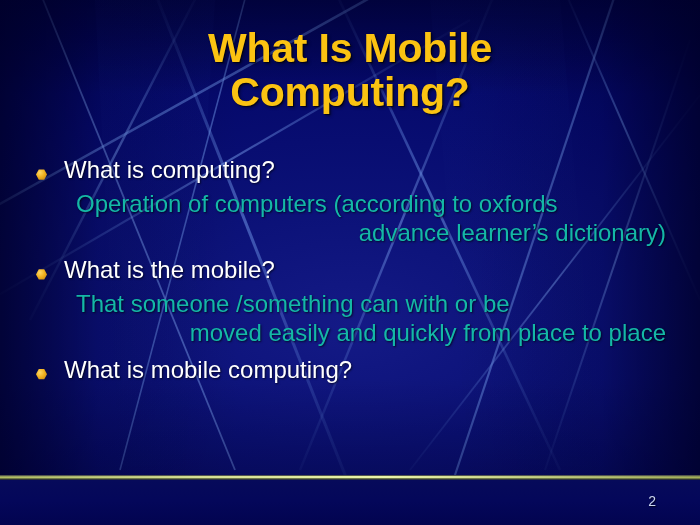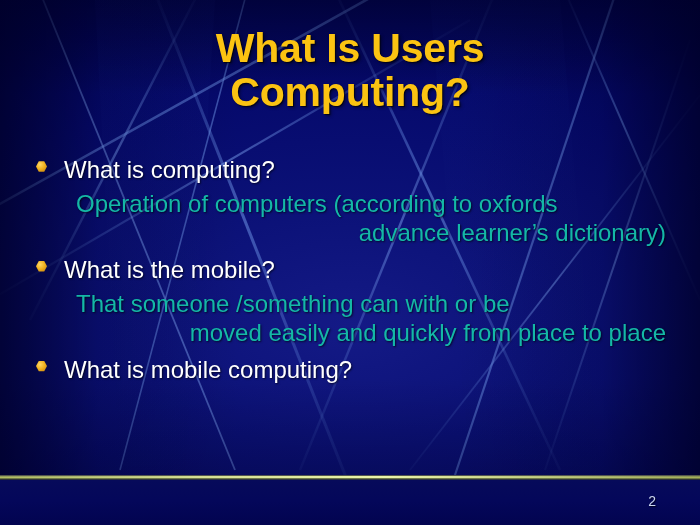--- a/index.html
+++ b/index.html
@@ -56,21 +56,21 @@
   }
   
   .body-block {
     position: absolute;
     left: 36px;
     top: 152px;
     width: 630px;
   }
   .b-row {
     display: flex;
-    align-items: flex-start;
+    align-items: center;
   }
   .b-bullet {
     flex: 0 0 auto;
     width: 28px;
     padding-top: 9px;
     display: flex;
     justify-content: flex-start;
     align-items: flex-start;
   }
   .hexdot {
@@ -200,21 +200,21 @@
     <path d="M 300 525 C 430 512 560 498 700 496" stroke="url(#swoosh)" stroke-width="1.6" fill="none"></path>
     <path d="M 10 500 C 190 512 380 522 540 525" stroke="url(#swoosh)" stroke-width="1.5" fill="none"></path>
     <path d="M 200 486 C 330 500 470 515 660 525" stroke="url(#swoosh)" stroke-width="1.4" fill="none"></path>
     <path d="M 430 484 C 520 496 600 508 700 516" stroke="url(#swoosh)" stroke-width="1.4" fill="none"></path>
     <path d="M 560 525 C 620 505 660 494 700 488" stroke="url(#swoosh)" stroke-width="1.5" fill="none"></path>
   </svg>
 
   <div class="bg-vignette"></div>
 
   <div class="title-block">
-    <div class="title-line">What Is Users</div>
+    <div class="title-line">What Is Mobile</div>
     <div class="title-line">Computing?</div>
   </div>
 
   <div class="body-block">
 
     <div class="b-row">
       <div class="b-bullet">
         <span class="hexdot"></span>
       </div>
       <div class="b-head">What is computing?</div>

